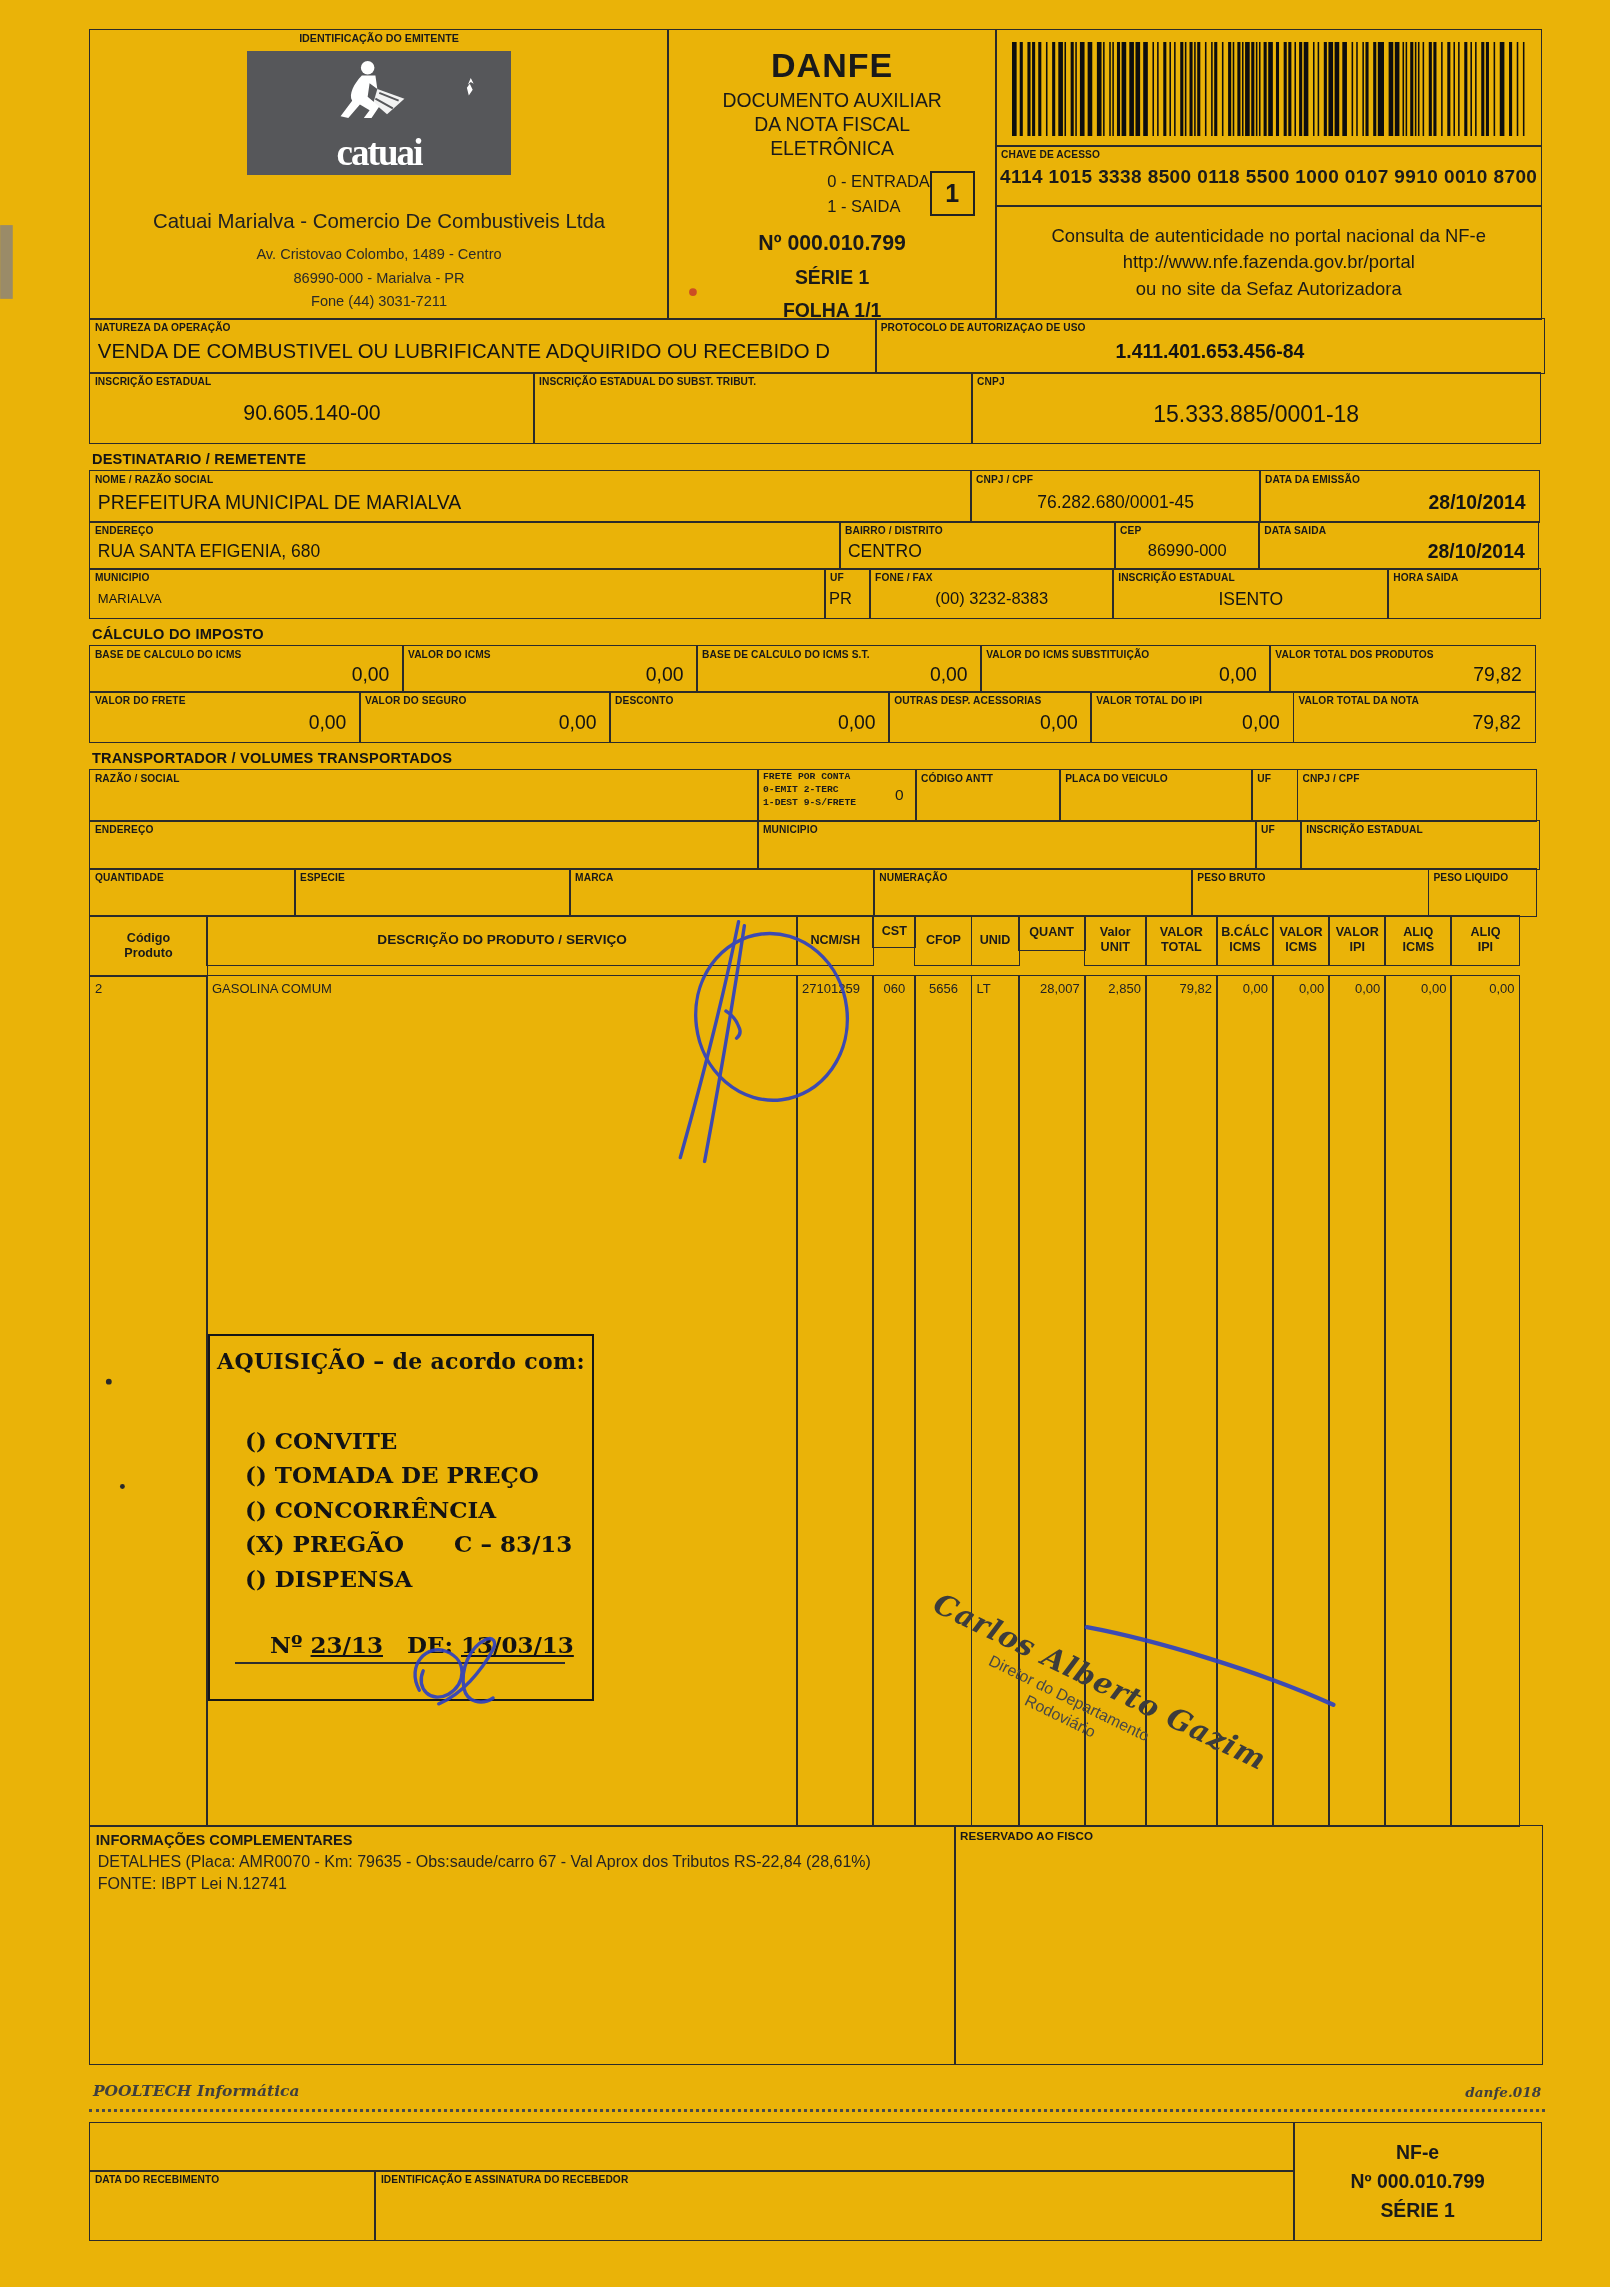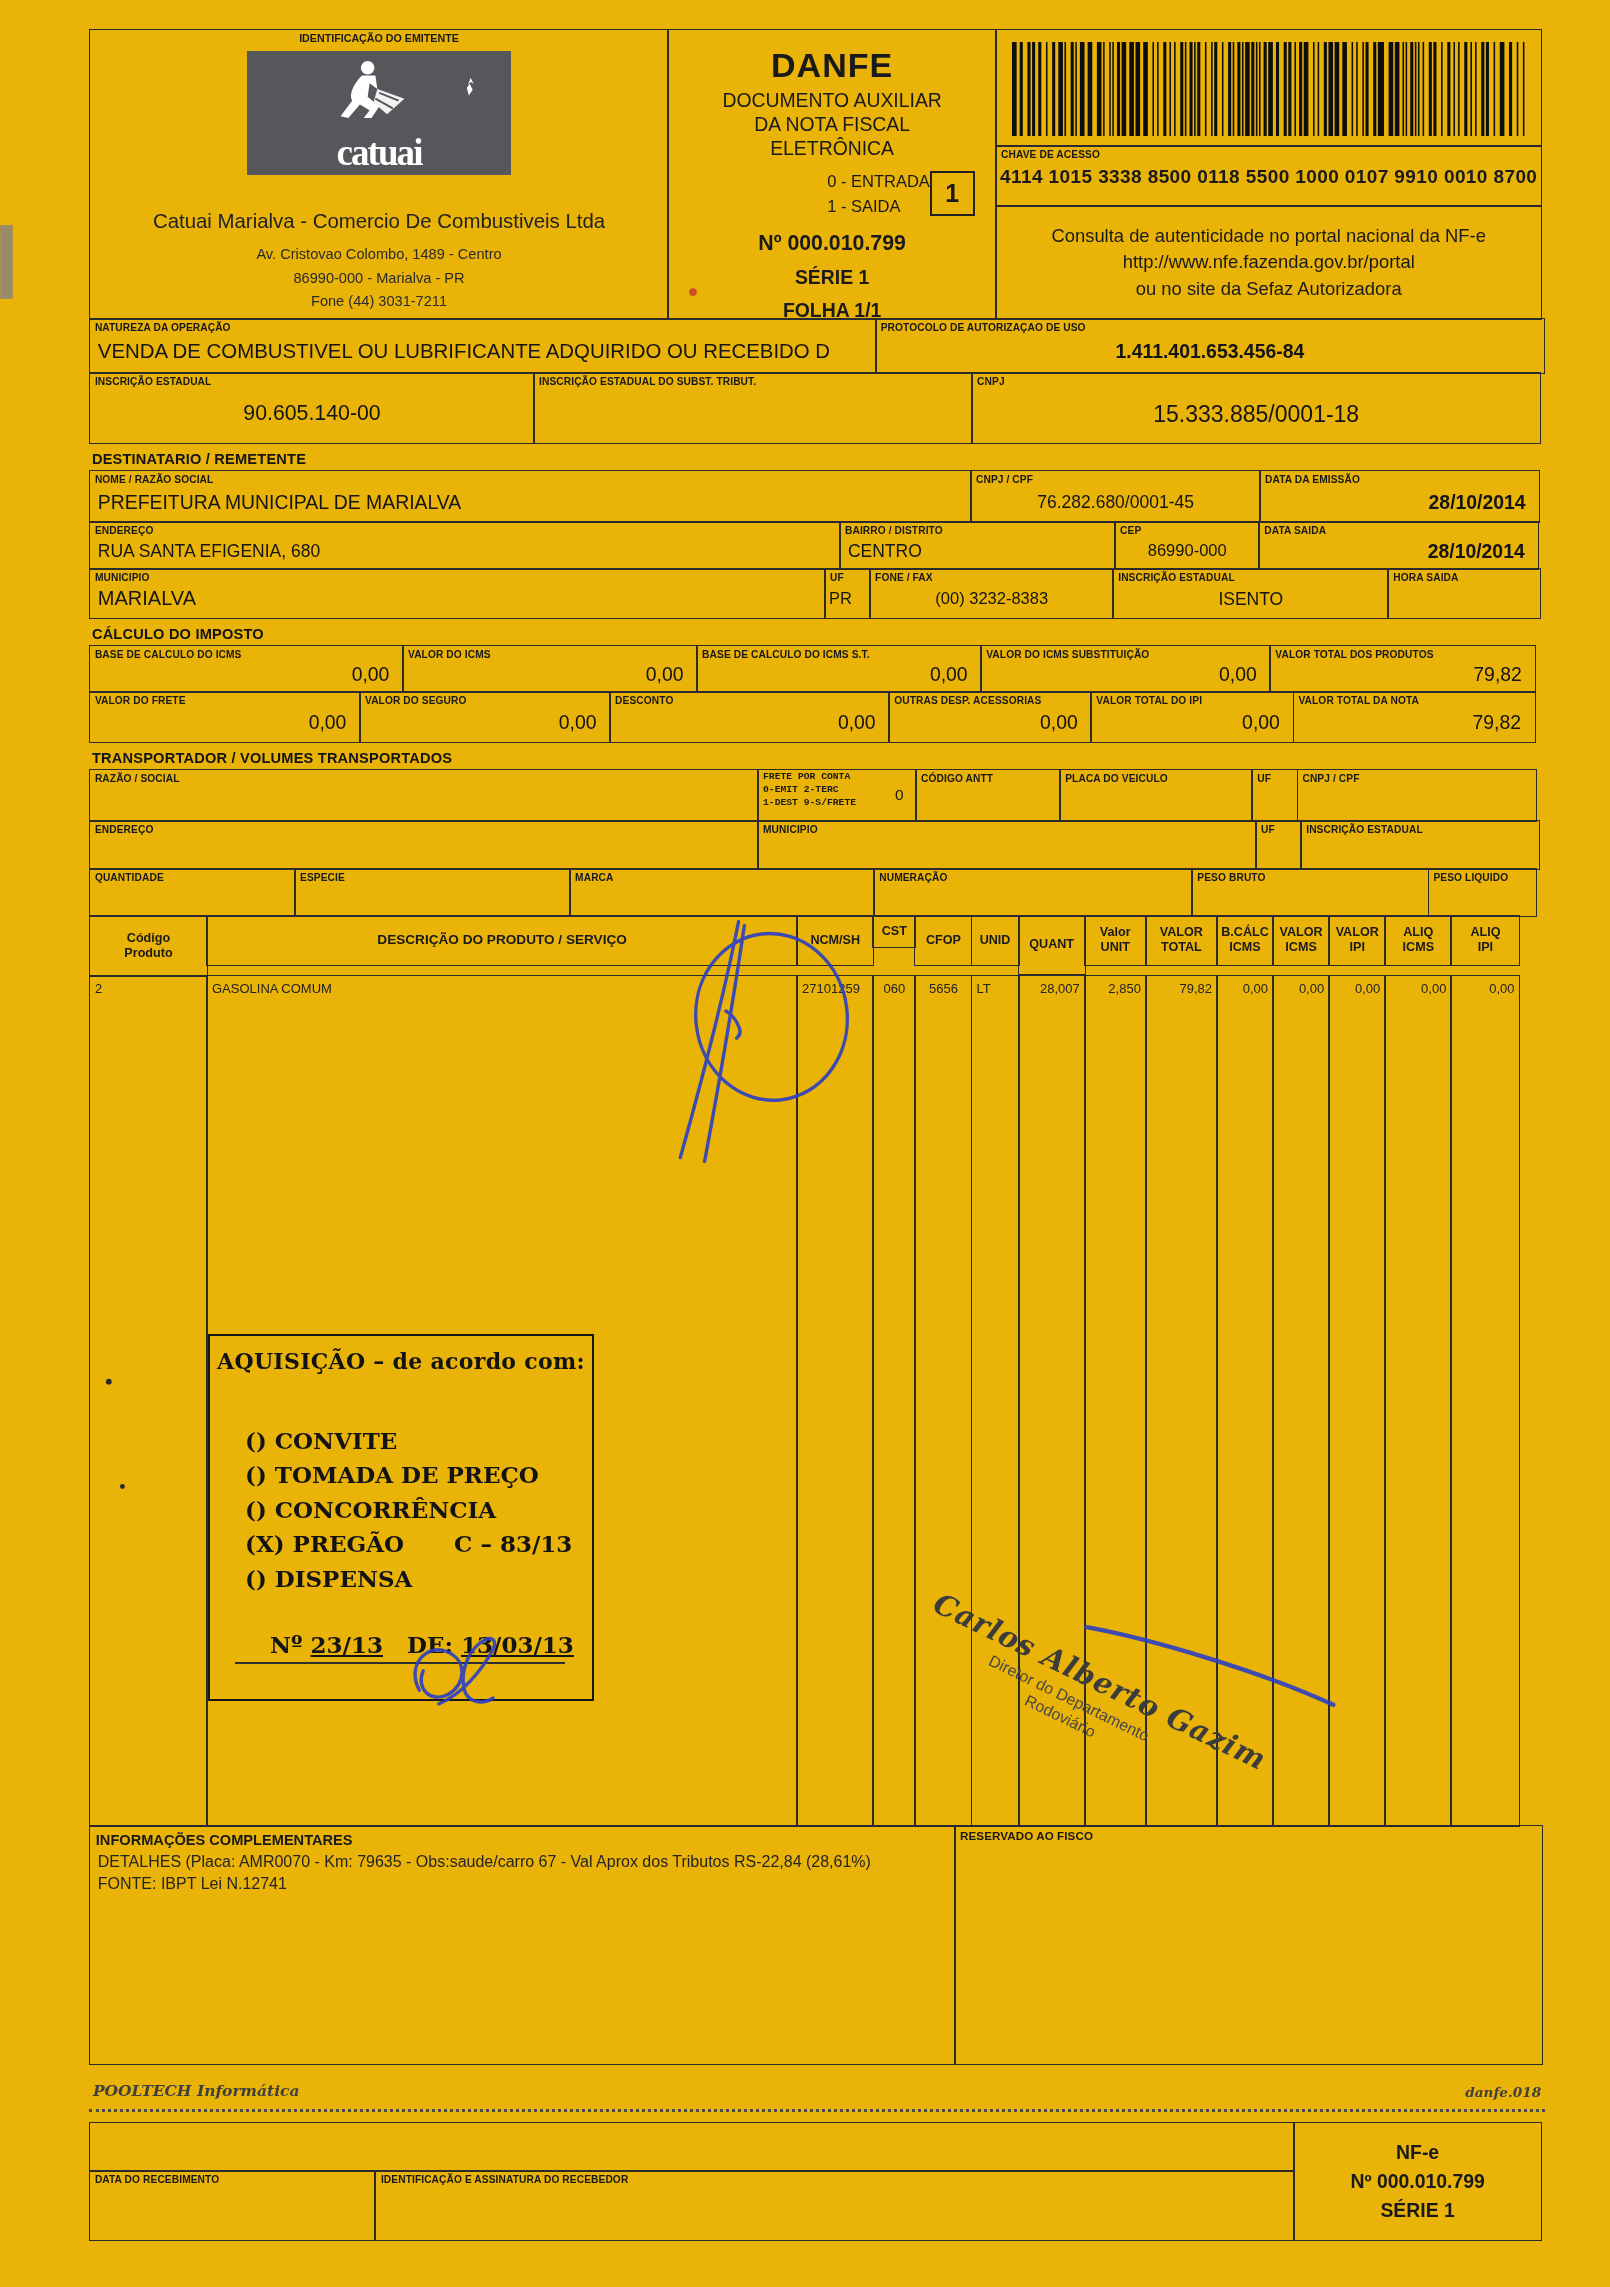--- a/index.html
+++ b/index.html
@@ -287,21 +287,21 @@
       <div class="val c" style="font-size:16.5px">86990-000</div>
     </div>
     <div class="cell" style="width:281px;height:49px">
       <div class="lbl">DATA SAIDA</div>
       <div class="val r b">28/10/2014</div>
     </div>
   </div>
   <div class="row mt">
     <div class="cell" style="width:737px;height:51px">
       <div class="lbl">MUNICIPIO</div>
-      <div class="val" style="font-size:20px">MARIALVA</div>
+      <div class="val" style="font-size:13px">MARIALVA</div>
     </div>
     <div class="cell" style="width:47px;height:51px">
       <div class="lbl">UF</div>
       <div class="val" style="font-size:16.5px;padding-left:3.9px">PR</div>
     </div>
     <div class="cell" style="width:245px;height:51px">
       <div class="lbl">FONE / FAX</div>
       <div class="val c" style="font-size:16.5px">(00) 3232-8383</div>
     </div>
     <div class="cell" style="width:277px;height:51px">
@@ -451,21 +451,21 @@
         </div>
     <div class="cell" style="width:44px;height:33px">
           <div class="ph">CST</div>
         </div>
     <div class="cell" style="width:58px;height:51px">
           <div class="ph">CFOP</div>
         </div>
     <div class="cell" style="width:49px;height:51px">
           <div class="ph">UNID</div>
         </div>
-    <div class="cell" style="width:68px;height:60px">
+    <div class="cell" style="width:68px;height:36px">
           <div class="ph">QUANT</div>
         </div>
     <div class="cell" style="width:63px;height:51px">
           <div class="ph">Valor
 UNIT</div>
         </div>
     <div class="cell" style="width:73px;height:51px">
           <div class="ph">VALOR
 TOTAL</div>
         </div>

